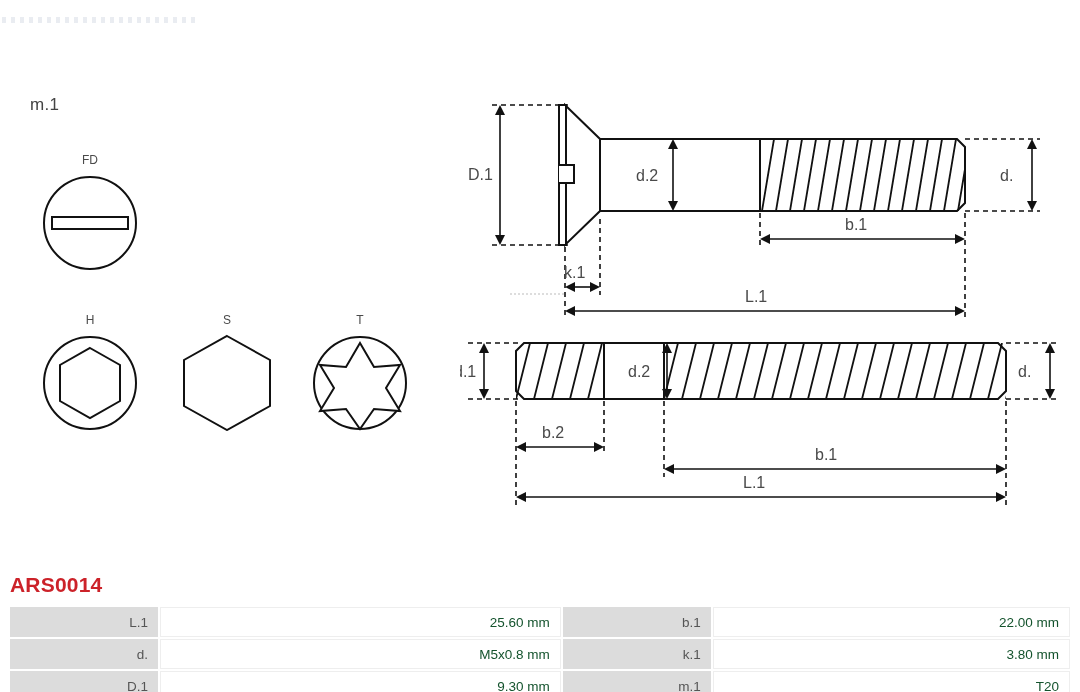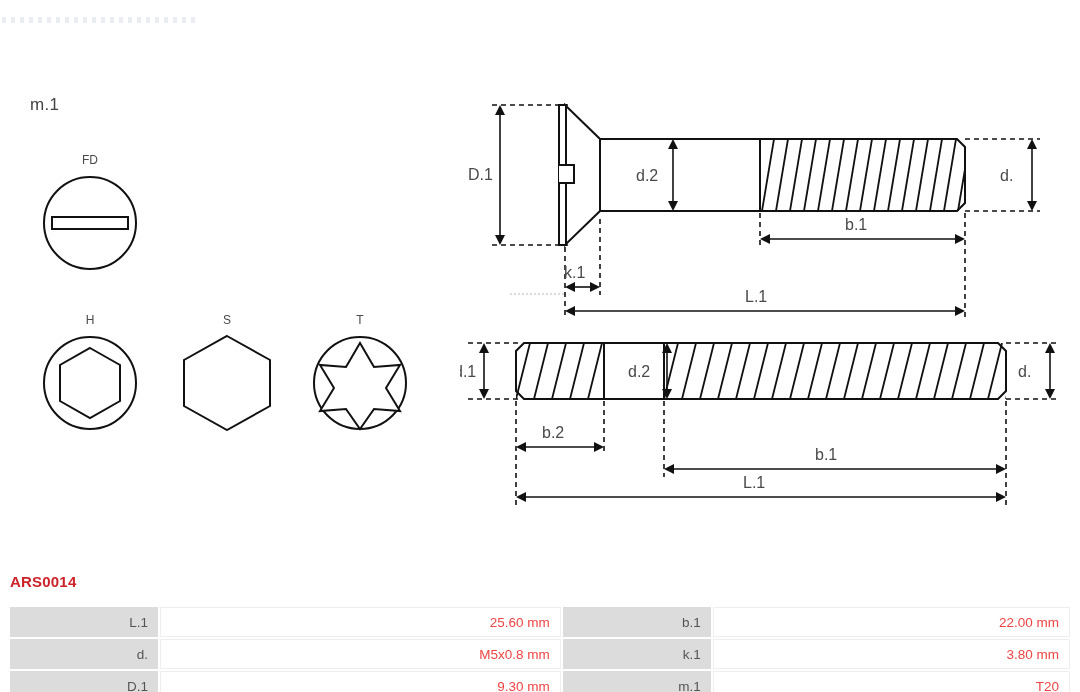--- a/index.html
+++ b/index.html
@@ -30,37 +30,37 @@
   .head-cap{font-size:12px;color:#4a4a4a;margin-bottom:4px;display:block;}
   .head-svg{display:block;margin:0 auto;}
 
   
   .draw{position:absolute;}
   .draw text{font-family:"Liberation Sans",sans-serif;fill:#4a4a4a;}
 
   
   .partno{
     position:absolute;left:10px;top:556px;
-    font-size:15px;font-weight:bold;color:#cc2229;
+    font-size:21px;font-weight:bold;color:#cc2229;
     letter-spacing:.2px;
   }
 
   
   .spec{
     position:absolute;left:8px;top:588px;
     width:1064px;border-collapse:separate;border-spacing:2px;
     font-size:13.5px;
   }
   .spec td{height:28px;padding:0 10px;vertical-align:middle;}
   .spec td.k{
     background:#dcdcdc;color:#555;text-align:right;
     width:128px;
   }
   .spec td.v{
-    background:#ffffff;color:#ef4444;text-align:right;
+    background:#ffffff;color:#14532d;text-align:right;
     border:1px solid #eeeeee;
     padding-left:14px;
   }
 </style>
 </head>
 <body>
 
 <div class="stage">
 
   <div class="wm"></div>

